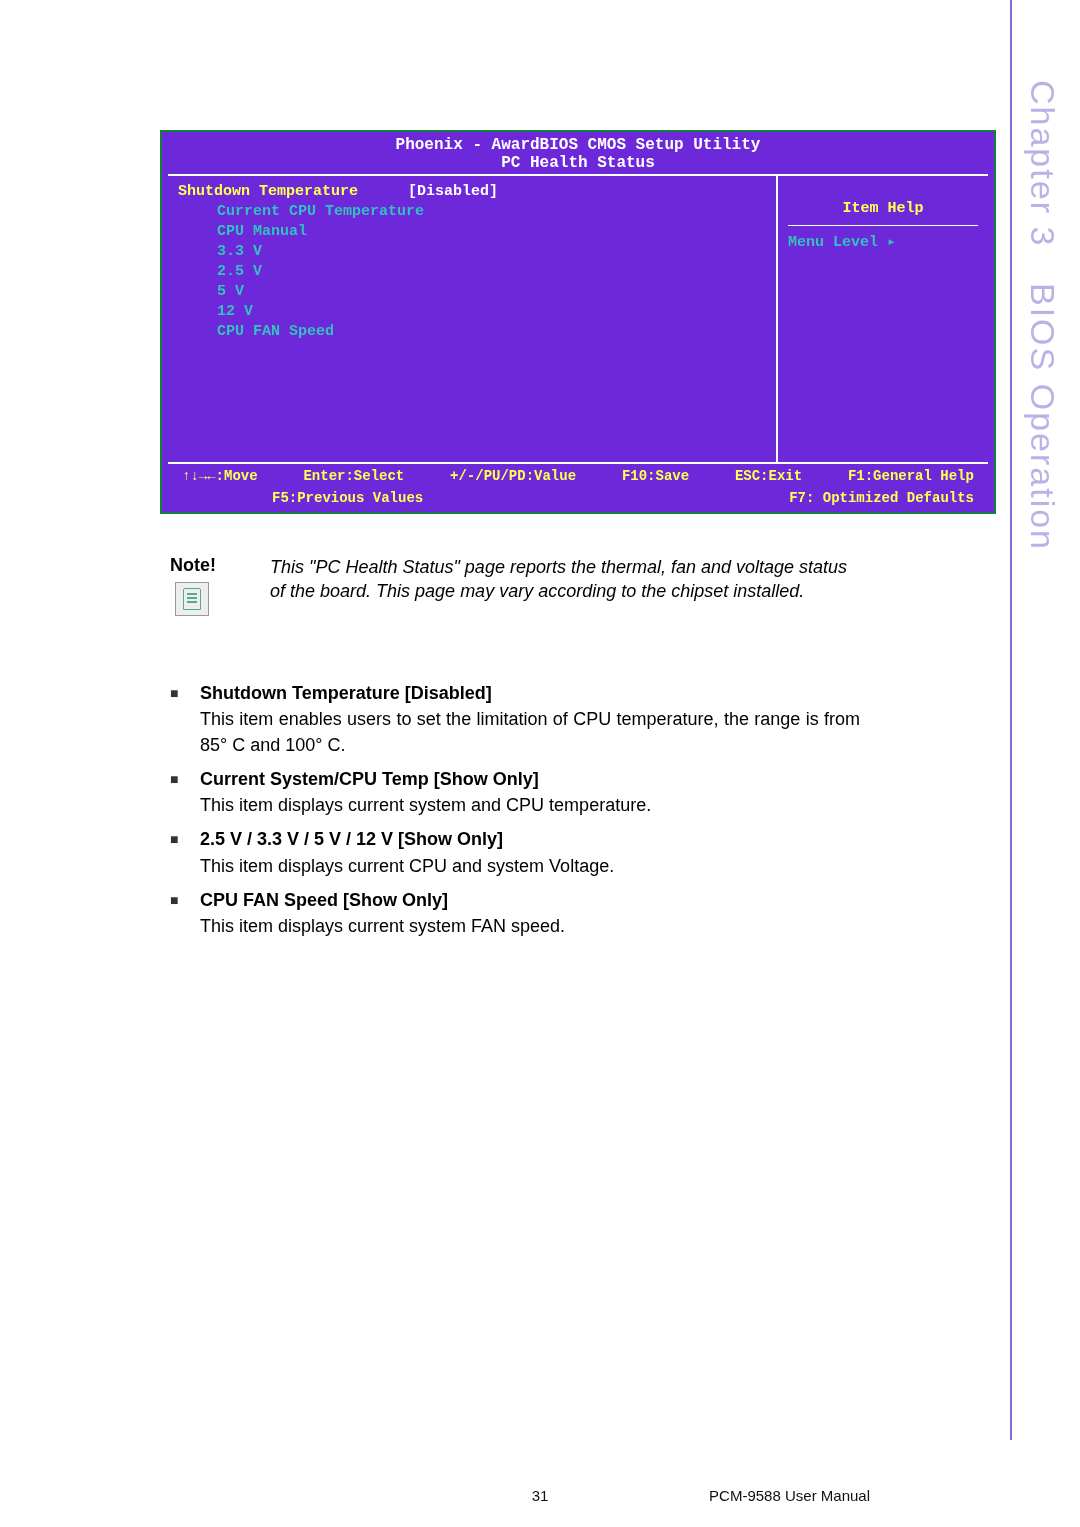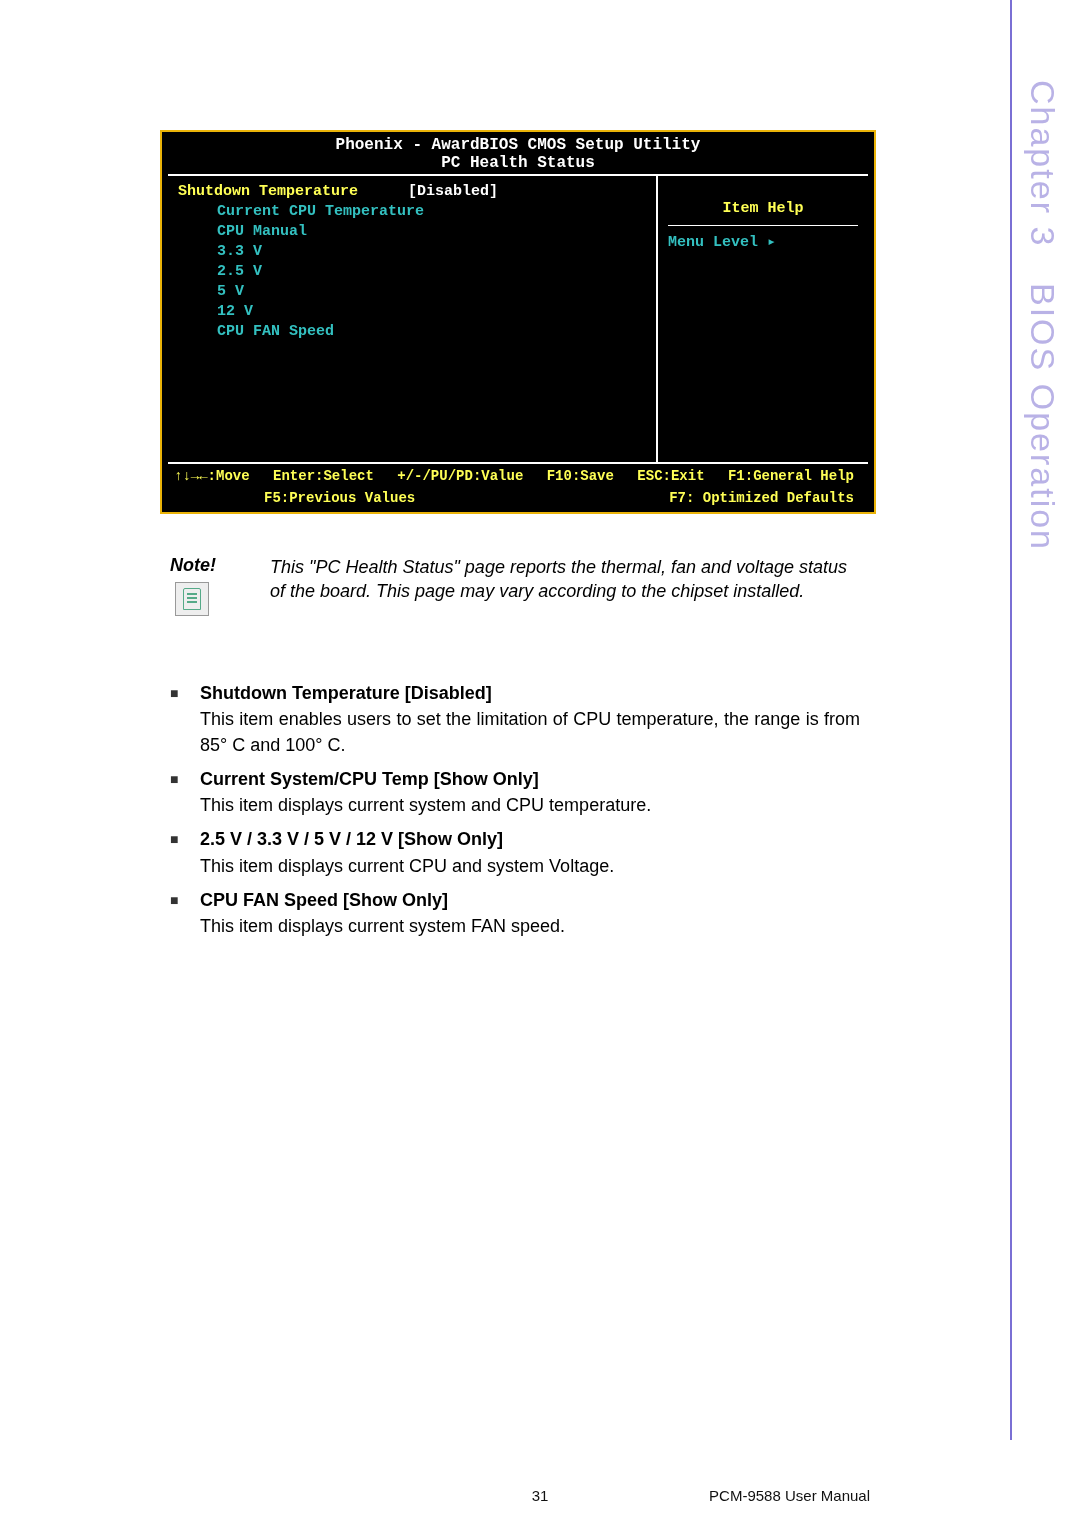--- a/index.html
+++ b/index.html
@@ -5,37 +5,37 @@
   * { margin: 0; padding: 0; box-sizing: border-box; }
   body { width: 1080px; height: 1527px; background: #fff; font-family: Arial, sans-serif; position: relative; }
   .page { position: absolute; left: 0; top: 0; width: 1080px; height: 1527px; }
   .side-tab { position: absolute; right: 0; top: 0; width: 70px; height: 1440px; border-left: 2px solid #7a6fd4; }
   .side-text { position: absolute; right: 18px; top: 80px; transform-origin: right top; writing-mode: vertical-rl; font-size: 34px; letter-spacing: 2px; }
   .side-chapter { color: #b9b2e6; font-weight: 400; }
   .side-title { color: #b9b2e6; margin-top: 24px; font-weight: 300; }
   .heading { position: absolute; left: 90px; top: 85px; font-size: 24px; font-weight: bold; }
   .heading-num { color: #000; }
   .heading-title { color: #1a73c8; margin-left: 10px; }
-  .bios-shot { position: absolute; left: 160px; top: 130px; width: 716px; background: #000000; border: 2px solid #eab308; }
+  .bios-shot { position: absolute; left: 160px; top: 130px; width: 836px; background: #6d28d9; border: 2px solid #15803d; }
   .bios-title { color: #fff; font-family: 'Courier New', monospace; font-size: 16px; font-weight: bold; text-align: center; padding: 4px 0 0 0; }
   .bios-sub { color: #fff; font-family: 'Courier New', monospace; font-size: 16px; font-weight: bold; text-align: center; padding: 0 0 2px 0; }
   .bios-body { display: flex; border-top: 2px solid #fff; border-bottom: 2px solid #fff; margin: 0 6px; }
   .bios-left { flex: 1; padding: 6px 10px 120px 10px; font-family: 'Courier New', monospace; font-size: 15px; line-height: 20px; border-right: 2px solid #fff; }
   .bios-right { width: 210px; padding: 24px 10px; font-family: 'Courier New', monospace; font-size: 15px; color: #ffff55; font-weight: bold; }
   .bios-right-h { text-align: center; margin-bottom: 8px; }
   .bios-row { display: flex; align-items: center; }
   .bios-label { color: #ffff55; font-weight: bold; width: 230px; }
   .bios-val { color: #fff; font-weight: bold; }
   .bios-ro { color: #33c0c0; font-weight: bold; margin-left: 39px; }
-  .bios-foot { color: #ffff55; font-family: 'Courier New', monospace; font-size: 14px; font-weight: bold; padding: 4px 12px 6px 12px; display: flex; justify-content: space-between; flex-wrap: wrap; }
+  .bios-foot { color: #ffff55; font-family: 'Courier New', monospace; font-size: 14px; font-weight: bold; padding: 4px 12px 6px 20px; display: flex; justify-content: space-between; flex-wrap: wrap; }
   .bios-foot span { white-space: nowrap; margin-right: 8px; }
   .bios-menu-level { color: #33c0c0; font-weight: bold; }
   .bios-divider { border-top: 1px solid #fff; margin: 6px 0; }
   .note-block { position: absolute; left: 170px; top: 555px; width: 690px; display: flex; }
-  .note-label { font-style: italic; font-weight: bold; font-size: 18px; width: 100px; }
+  .note-label { font-weight: bold; font-size: 18px; width: 100px; }
   .note-text { font-style: italic; font-size: 18px; line-height: 1.35; flex: 1; }
   .note-icon { position: absolute; left: 175px; top: 582px; width: 34px; height: 34px; border: 1px solid #999; background: #eee; display: flex; align-items: center; justify-content: center; }
   .note-icon-inner { width: 18px; height: 22px; border: 1px solid #5a8; border-radius: 2px 2px 0 0; position: relative; }
   .note-icon-inner::before { content: ""; position: absolute; left: 3px; top: 4px; width: 10px; height: 2px; background: #5a8; box-shadow: 0 4px 0 #5a8, 0 8px 0 #5a8; }
   .list { position: absolute; left: 170px; top: 680px; width: 690px; font-size: 18px; line-height: 1.45; }
   .list-item { display: flex; margin-bottom: 8px; }
   .bullet { width: 30px; font-size: 14px; color: #333; padding-top: 3px; }
   .item-body { flex: 1; }
   .item-head { font-weight: bold; }
   .item-desc { text-align: justify; }

